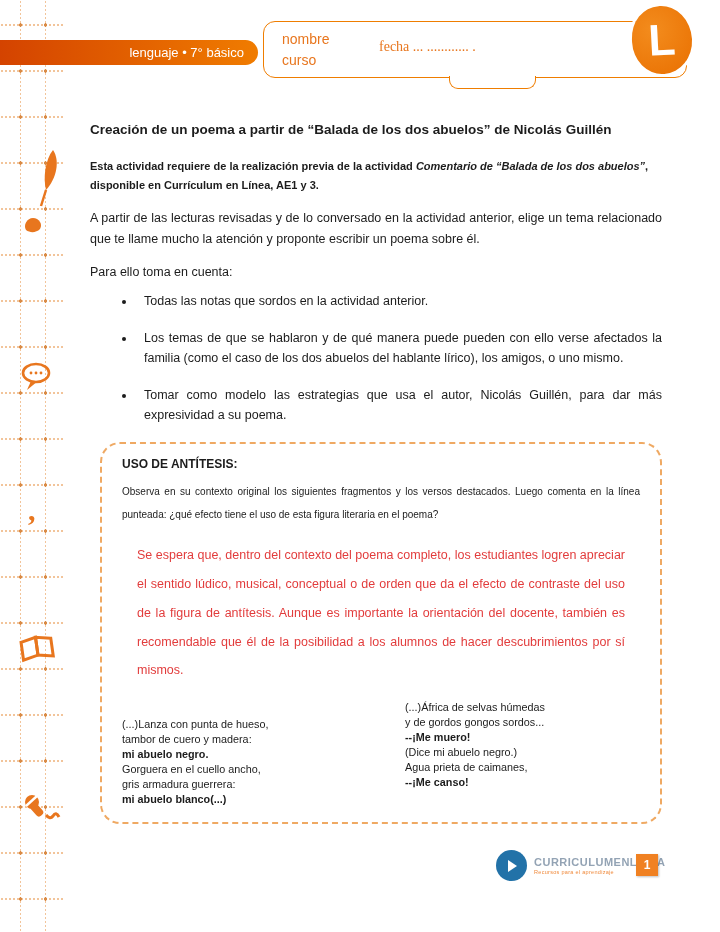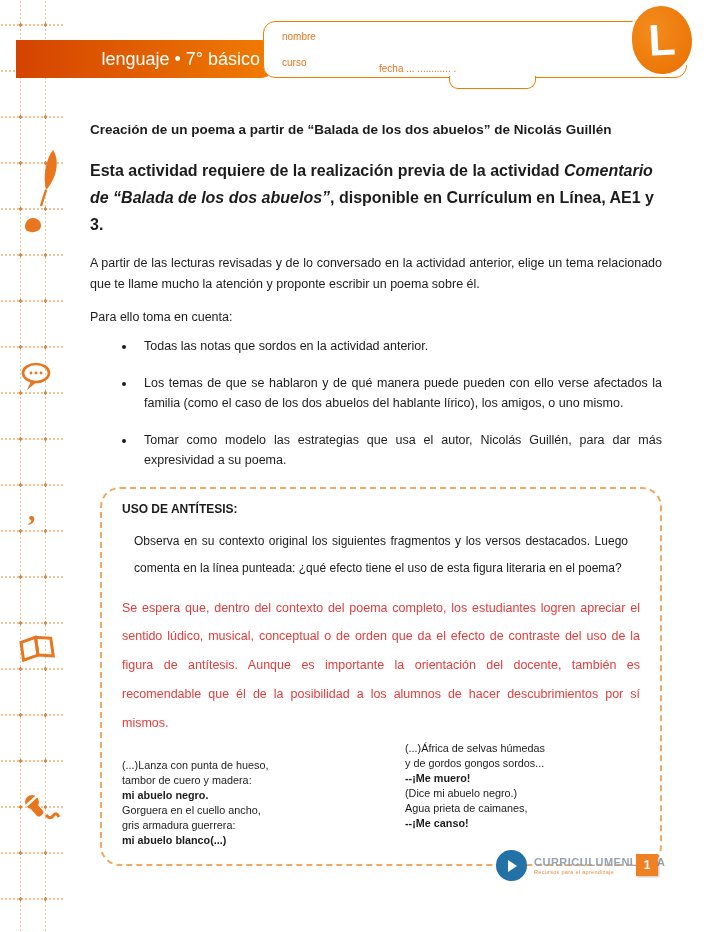--- a/index.html
+++ b/index.html
@@ -9,57 +9,57 @@
   
   .margin-grid{position:absolute;left:0;top:0;width:64px;height:932px;
     background-image:
       radial-gradient(circle,#d98a45 1.5px,transparent 1.9px),
       radial-gradient(circle,#f2c49a .8px,transparent 1.1px),
       radial-gradient(circle,#f2c49a .8px,transparent 1.1px);
     background-size:25px 46px,25px 4px,4px 46px;
     background-position:8px 2px,8px 0,8px 2px;background-repeat:repeat;}
 
   
-  .banner{position:absolute;left:16px;top:40px;width:258px;height:38px;
+  .banner{position:absolute;left:0;top:40px;width:258px;height:25px;
     background:linear-gradient(90deg,#d44300,#f07c00);
-    border-radius:0 13px 13px 0;color:#fff;font-size:18px;
+    border-radius:0 13px 13px 0;color:#fff;font-size:13px;
     display:flex;align-items:center;justify-content:flex-end;padding-right:14px;box-sizing:border-box;}
   .namebox{position:absolute;left:263px;top:21px;width:424px;height:57px;
     border:1.5px solid #ef7d00;border-radius:12px;box-sizing:border-box;background:#fff;}
-  .namebox .lbl{position:absolute;color:#e8761e;font-size:10px;text-align:center;}
+  .namebox .lbl{position:absolute;color:#e8761e;font-size:14px;text-align:center;}
   .lbl-nombre{left:18px;top:9px;}
   .lbl-curso{left:18px;bottom:9px;}
-  .lbl-fecha{left:115px;bottom:3px;}
+  .lbl-fecha{left:115px;bottom:22px;font-family:Liberation Serif, serif;}
   .notch{position:absolute;left:185px;top:54px;width:85px;height:12px;background:#fff;
     border:1.5px solid #ef7d00;border-top:none;border-radius:0 0 9px 9px;}
   .lbadge{position:absolute;left:632px;top:6px;width:60px;height:68px;
     background:radial-gradient(circle at 35% 35%,#f38c1d,#e96f00);
     border-radius:48% 52% 50% 50%;display:flex;align-items:center;justify-content:center;
     color:#fff;font-size:44px;font-weight:bold;transform:rotate(-3deg);
     box-shadow:0 0 0 3px #fff;}
 
   
   .m-icon{position:absolute;color:#e8761e;}
   .comma-glyph{font-family:"Liberation Serif",serif;font-size:30px;font-weight:bold;line-height:10px;}
 
   
   .content{position:absolute;left:90px;top:122px;width:572px;}
   .title{font-size:13.5px;font-weight:bold;text-align:left;margin:0 0 20px 0;}
-  .note{font-size:16px;font-weight:bold;line-height:1.7;margin-bottom:14px;}
+  .note{font-size:11px;font-weight:bold;line-height:1.7;margin-bottom:14px;}
   .note .it{font-style:italic;}
   .para{font-size:12.5px;line-height:1.68;text-align:justify;margin:0 0 15px 0;}
   .list-intro{font-size:12.5px;margin:0 0 12px 0;}
   ul.bullets{margin:0 0 8px 0;padding-left:46px;}
   ul.bullets li{font-size:12.5px;line-height:1.6;text-align:justify;margin-bottom:17px;padding-left:8px;}
 
   .dashed-box{margin-left:10px;border:2px dashed #efa963;border-radius:20px;
     padding:13px 20px 16px 20px;}
   .box-heading{font-size:12px;font-weight:bold;margin:0 0 10px 0;}
-  .box-instr{font-size:12px;line-height:2.25;text-align:justify;margin:12px;}
-  .box-red{font-size:12.5px;line-height:2.3;text-align:justify;color:#e23c3c;margin:0;}
+  .box-instr{font-size:10px;line-height:2.25;text-align:justify;margin:0;}
+  .box-red{font-size:12.5px;line-height:2.3;text-align:justify;color:#e23c3c;margin:15px;}
   .poem-cols{display:flex;margin-top:4px;}
   .poem{font-size:10.8px;line-height:1.38;}
   .poem-left{flex:0 0 283px;margin-top:17px;}
   .poem-right{flex:1;margin-top:0;}
   .pline.bold{font-weight:bold;}
 
   
   .footer-logo{position:absolute;left:496px;top:850px;display:flex;align-items:center;}
   .logo-circle{width:31px;height:31px;border-radius:50%;background:#2272a8;
     display:flex;align-items:center;justify-content:center;margin-right:7px;}

